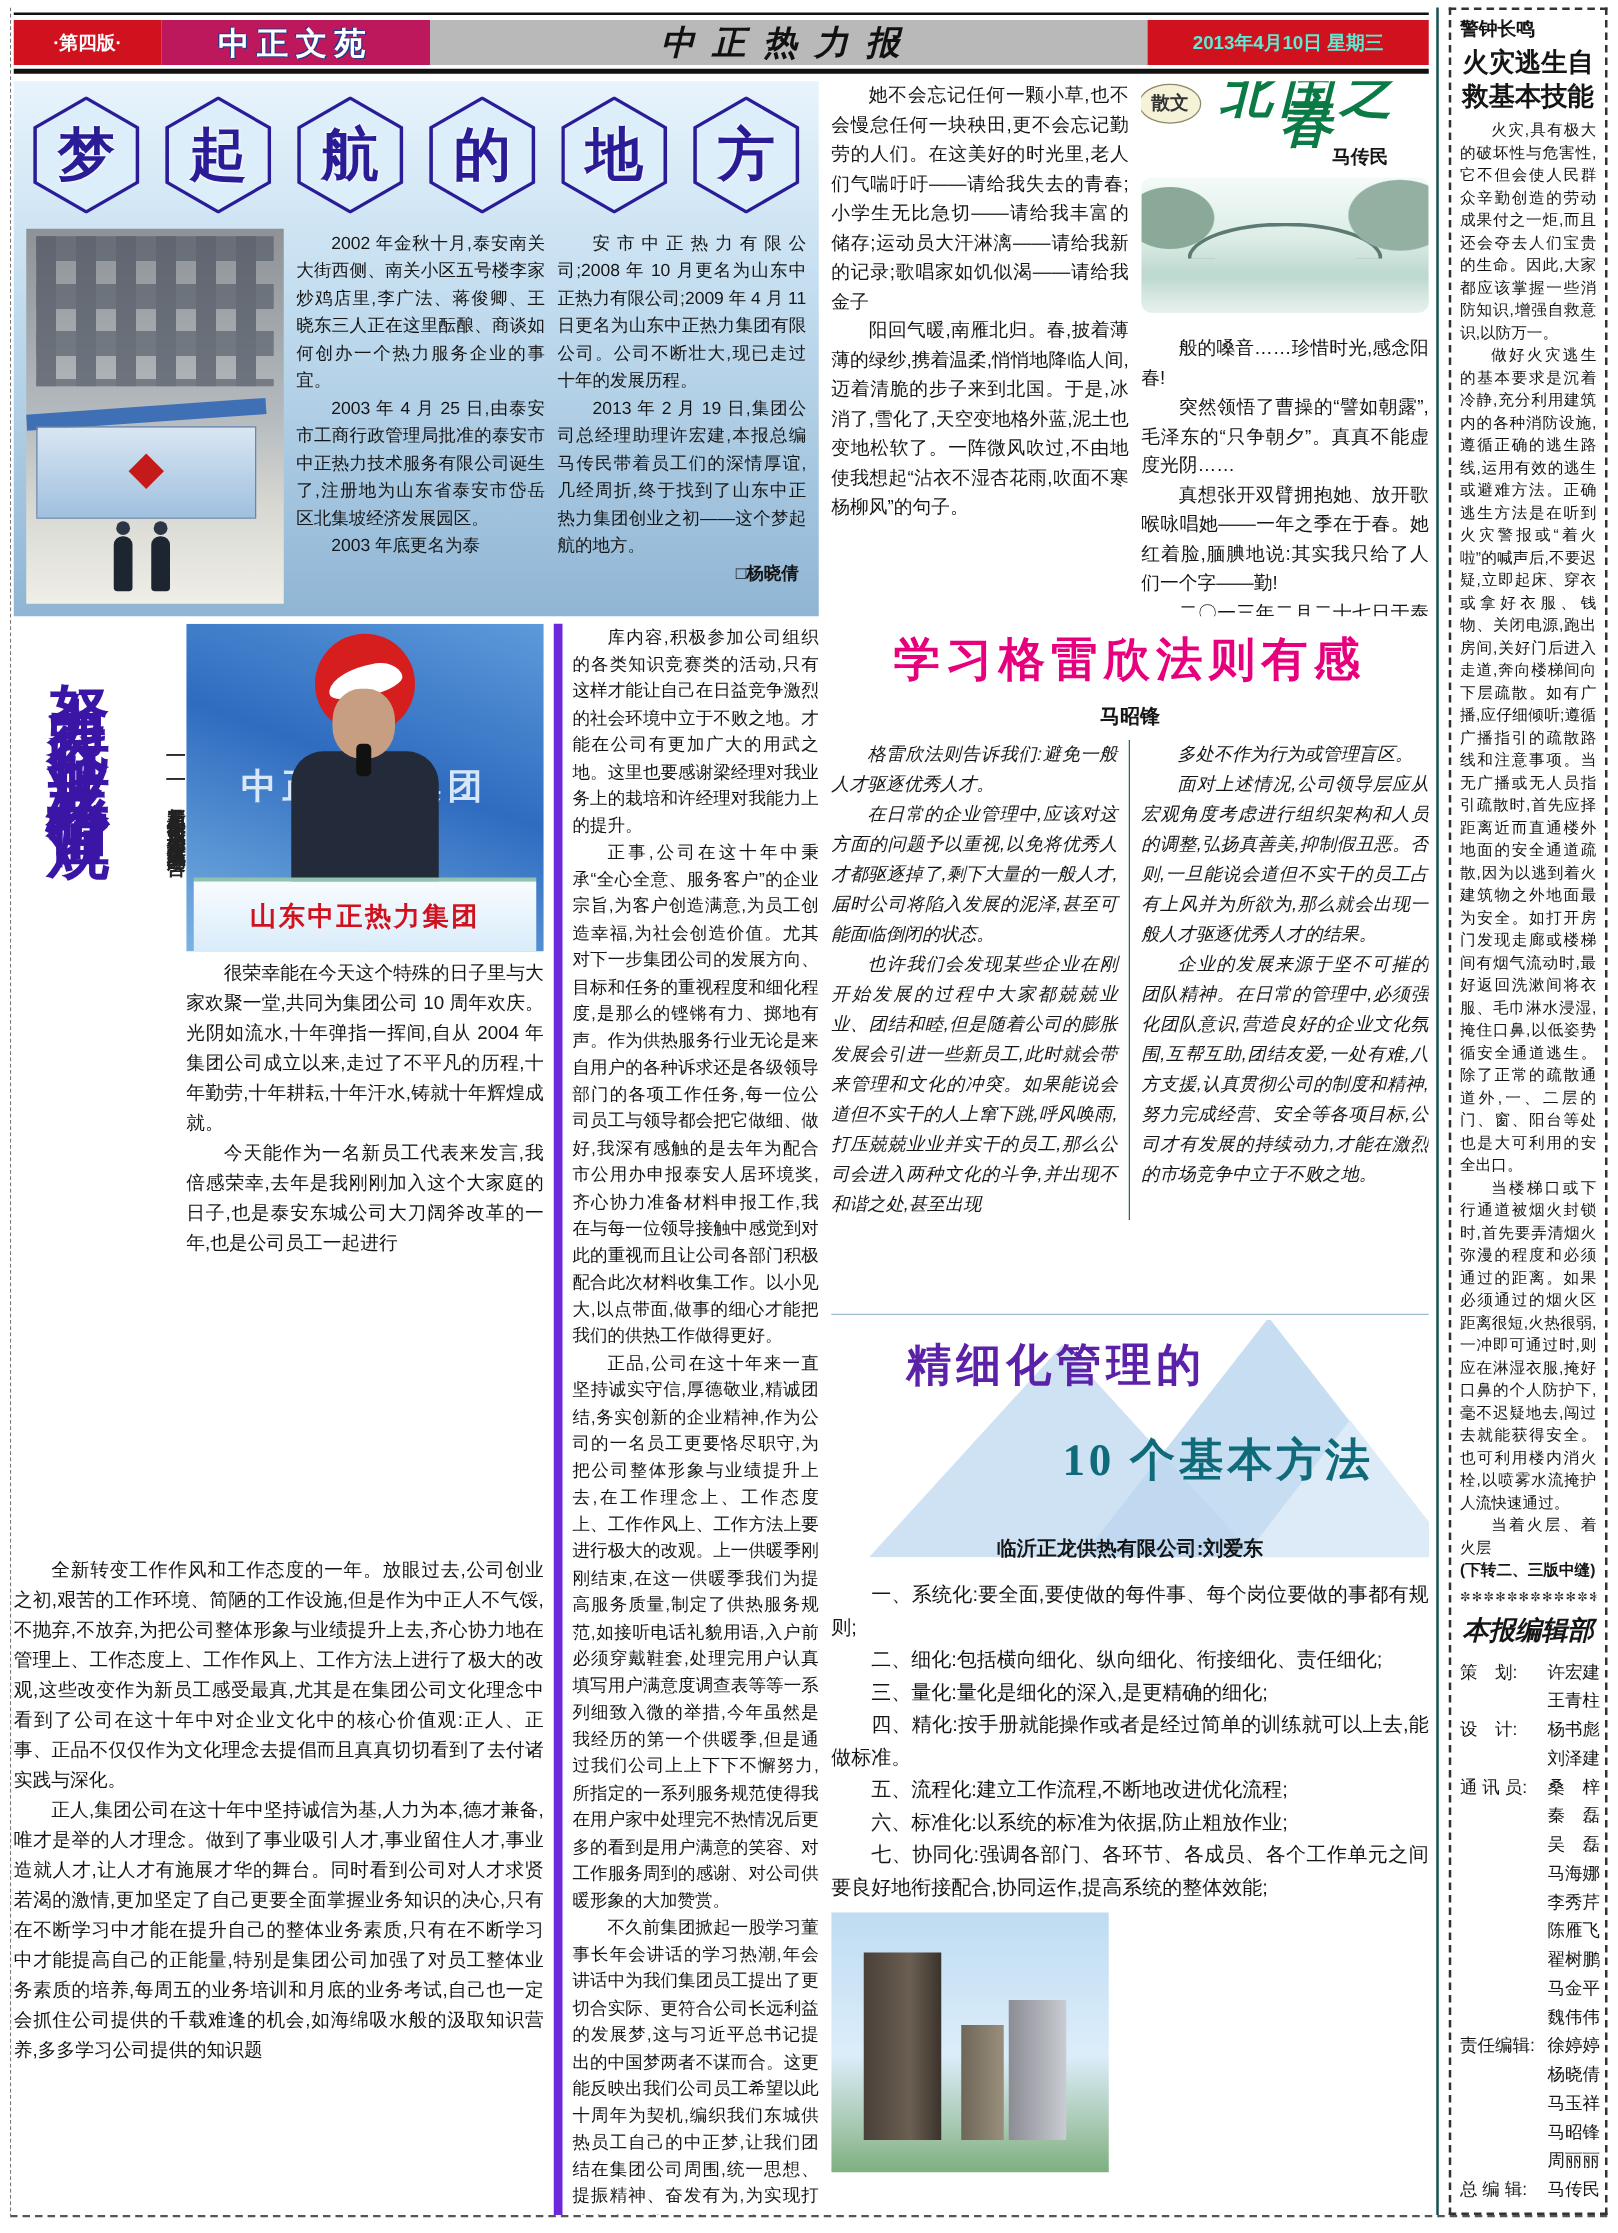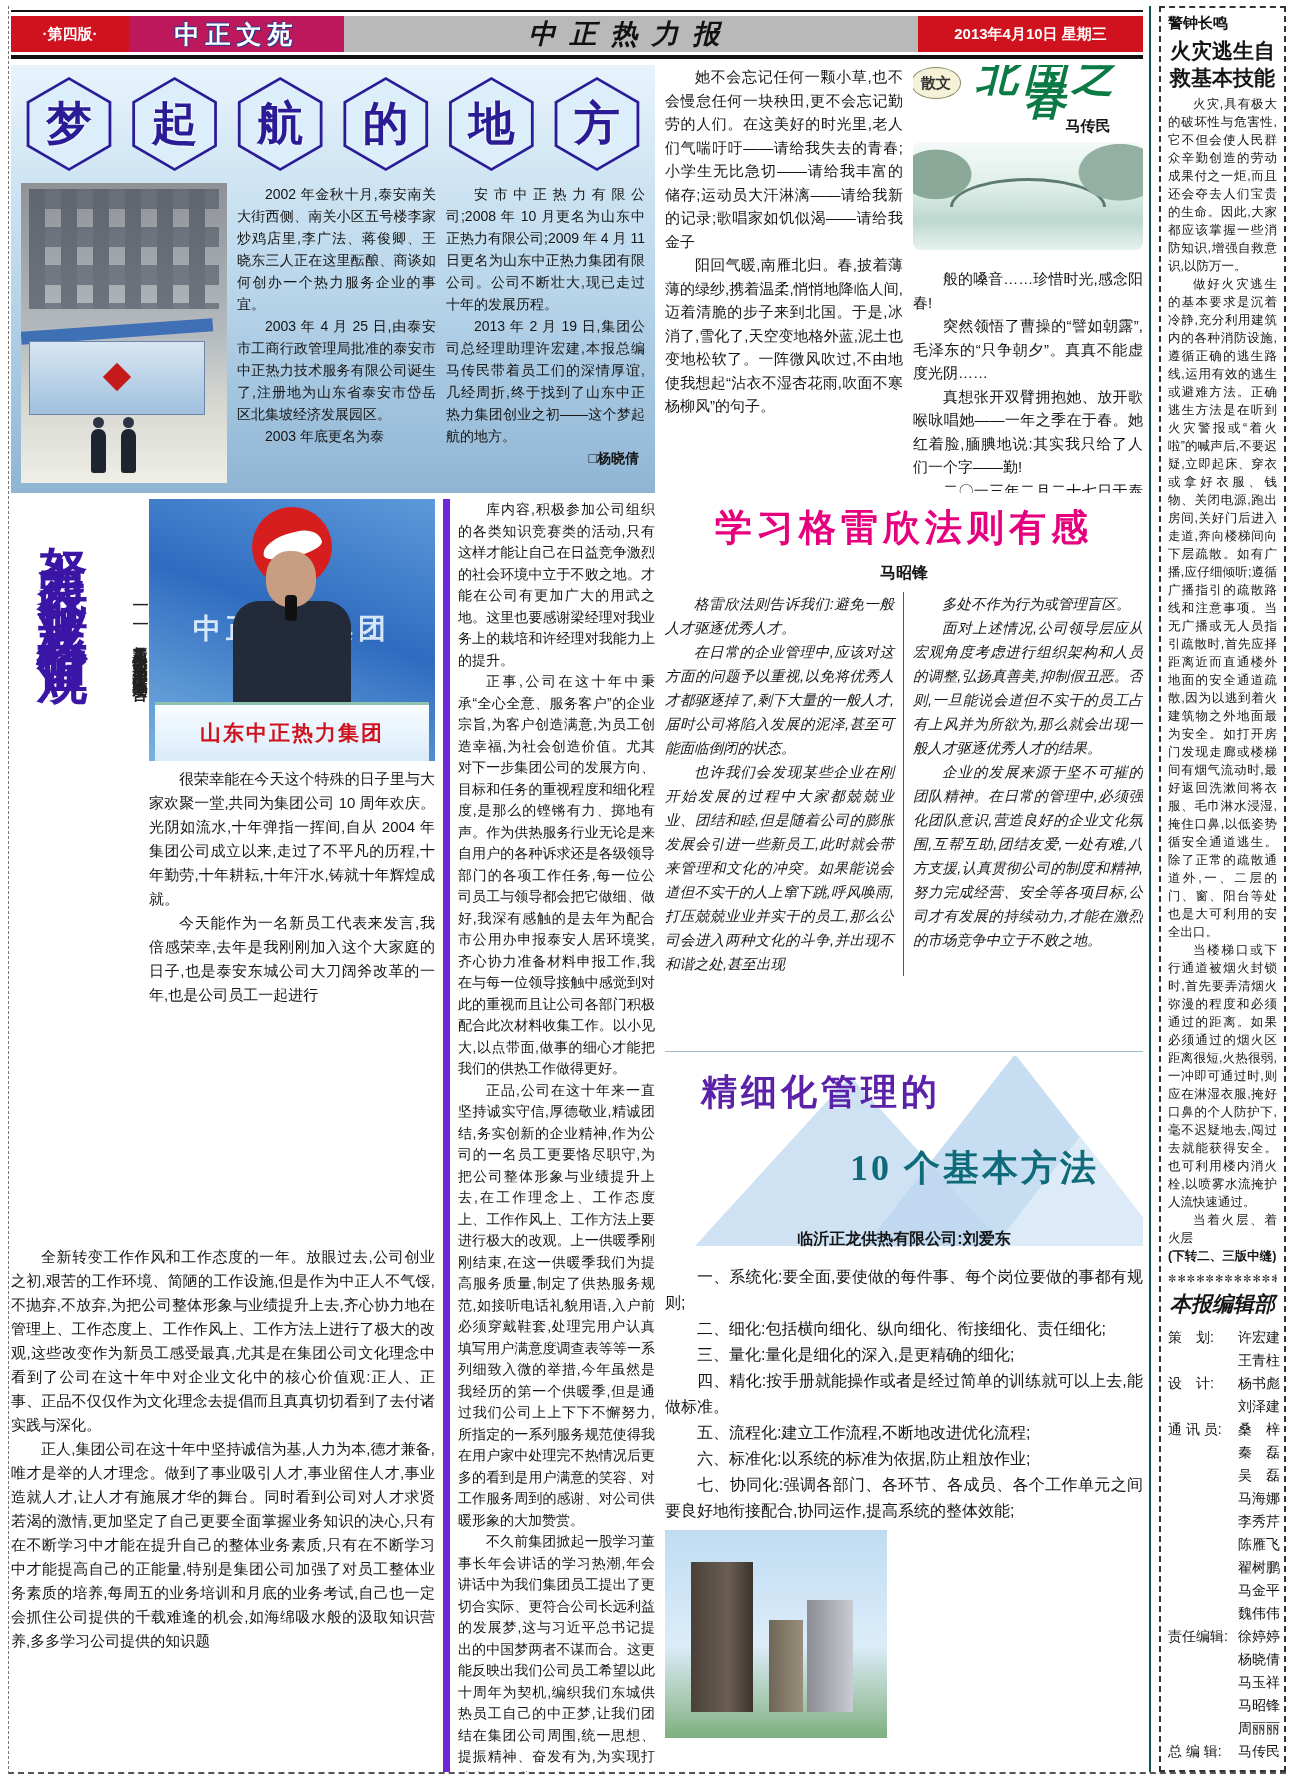--- a/index.html
+++ b/index.html
@@ -9,21 +9,21 @@
   .layout{display:flex;height:100%;gap:8px;}
   .main{width:1140px;display:flex;flex-direction:column;border-right:2px solid #14524f;padding-right:6px;box-sizing:border-box;}
   
   .mast{display:flex;height:36px;border-top:2px solid #111;margin-top:4px;padding-top:4px;box-sizing:content-box;}
   .mast>div{display:flex;align-items:center;justify-content:center;text-align:center;}
   .edition{width:118px;background:#d0121f;color:#fff;font-size:15px;font-weight:bold;}
   .colname{width:215px;background:#be185d;color:#fff;font-size:25px;font-weight:900;letter-spacing:6px;
     text-shadow:1px 1px 0 #223a8c,-1px -1px 0 #223a8c;}
   .papername{flex:1;background:#b9b9b9;color:#111;font-family:"Liberation Serif","DejaVu Serif",serif;
     font-weight:bold;font-style:italic;font-size:27px;letter-spacing:14px;}
-  .dateband{width:225px;background:#d0121f;color:#ffffff;font-size:15px;font-weight:bold;}
+  .dateband{width:225px;background:#d0121f;color:#5eead4;font-size:15px;font-weight:bold;}
   .thickrule{height:4px;background:#111;margin:3px 0 6px;}
   
   .cols{display:flex;flex:1;gap:10px;min-height:0;}
   .leftcol{width:644px;display:flex;flex-direction:column;min-height:0;}
   .rightcol{flex:1;display:flex;flex-direction:column;min-height:0;}
   .para{margin:0;text-indent:2em;text-align:justify;}
   
   .dream-panel{height:428px;background:linear-gradient(180deg,#e8f4fc 0%,#c3ddef 40%,#8fb5d4 100%);
     padding:8px 10px;box-sizing:border-box;overflow:hidden;}
   .lantern-row{display:flex;justify-content:space-between;padding:4px 2px 8px;}
@@ -105,21 +105,21 @@
   .g-c1,.g-c2{width:50%;font-size:14.5px;line-height:24px;font-style:italic;overflow:hidden;box-sizing:border-box;}
   .g-c1{padding-right:9px;border-right:1px solid #1b6f6f;}
   .g-c2{padding-left:9px;}
   
   .methods{flex:1;overflow:hidden;min-height:0;border-top:1px solid #9cbcd0;padding-top:4px;}
   .m-head{position:relative;height:208px;overflow:hidden;}
   .tri{position:absolute;bottom:18px;}
   .t1{left:30px;width:310px;height:170px;background:#cfe2f4;clip-path:polygon(50% 0,100% 100%,0 100%);}
   .t2{left:200px;width:300px;height:192px;background:#bdd7ee;opacity:.85;clip-path:polygon(50% 0,100% 100%,0 100%);}
   .t3{left:330px;width:170px;height:110px;background:#dcebf7;clip-path:polygon(50% 0,100% 100%,0 100%);}
-  .m-t1{position:absolute;left:36px;top:12px;color:#5b21a8;font-size:36px;font-weight:900;letter-spacing:4px;
+  .m-t1{position:absolute;left:60px;top:12px;color:#5b21a8;font-size:36px;font-weight:900;letter-spacing:4px;
     font-family:"Liberation Serif","DejaVu Serif",serif;}
   .m-t2{position:absolute;left:185px;top:88px;color:#0f6b7a;font-size:36px;font-weight:900;letter-spacing:3px;
     font-family:"Liberation Serif","DejaVu Serif",serif;}
   .m-byline{position:absolute;left:0;right:0;bottom:14px;text-align:center;font-size:16px;font-weight:bold;}
   .m-list{font-size:16px;line-height:26px;}
   .m-wrap{font-size:16px;line-height:26px;overflow:hidden;}
   .m-img{float:left;width:222px;height:208px;margin:6px 10px 0 0;position:relative;overflow:hidden;
     background:linear-gradient(#bfdcf2 0%,#dcedfa 55%,#9fc3a6 86%,#7daf7f 100%);}
   .m-img::before{content:"";position:absolute;left:26px;bottom:26px;width:62px;height:150px;
     background:linear-gradient(90deg,#4a4038,#6b5f52 60%,#3a332c);}

